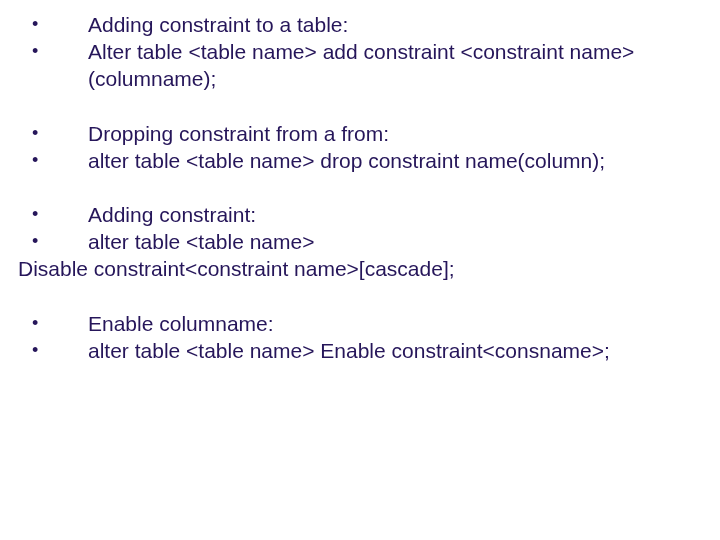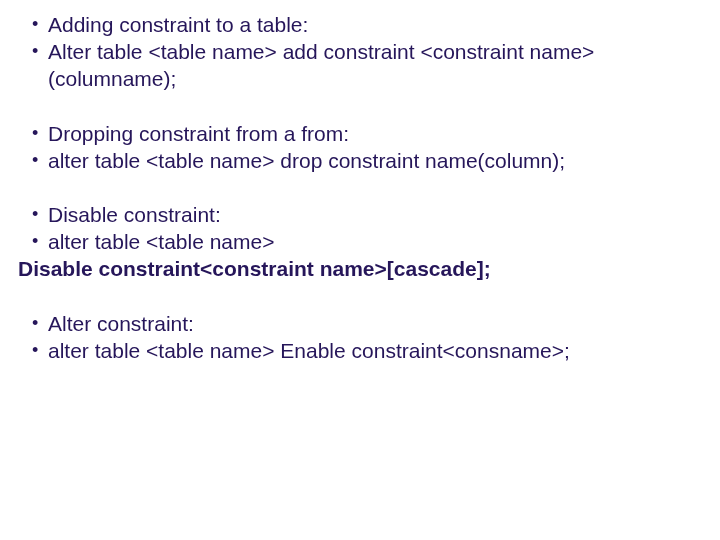--- a/index.html
+++ b/index.html
@@ -34,25 +34,25 @@
     width: 30px;
     padding-left: 14px;
     box-sizing: border-box;
     color: #26165a;
     font-size: 18px;
     line-height: 1.4;
   }
   .bullet-text {
     flex: 1 1 auto;
     padding-right: 10px;
+    margin-left: 40px;
   }
   .flush-line {
     padding-left: 0;
     line-height: 1.28;
-    font-weight: bold;
   }
 </style>
 </head>
 <body>
 
 <div class="slide">
 
   <div class="group">
     <div class="bullet-row">
       <span class="bullet-mark">•</span>
@@ -71,33 +71,33 @@
     </div>
     <div class="bullet-row">
       <span class="bullet-mark">•</span>
       <span class="bullet-text">alter table &lt;table name&gt; drop constraint name(column);</span>
     </div>
   </div>
 
   <div class="group">
     <div class="bullet-row">
       <span class="bullet-mark">•</span>
-      <span class="bullet-text">Disable constraint:</span>
+      <span class="bullet-text">Adding constraint:</span>
     </div>
     <div class="bullet-row">
       <span class="bullet-mark">•</span>
       <span class="bullet-text">alter table &lt;table name&gt;</span>
     </div>
     <div class="flush-line">Disable constraint&lt;constraint name&gt;[cascade];</div>
   </div>
 
   <div class="group">
     <div class="bullet-row">
       <span class="bullet-mark">•</span>
-      <span class="bullet-text">Alter constraint:</span>
+      <span class="bullet-text">Enable columname:</span>
     </div>
     <div class="bullet-row">
       <span class="bullet-mark">•</span>
       <span class="bullet-text">alter table &lt;table name&gt; Enable constraint&lt;consname&gt;;</span>
     </div>
   </div>
 
 </div>
 
 </body></html>

